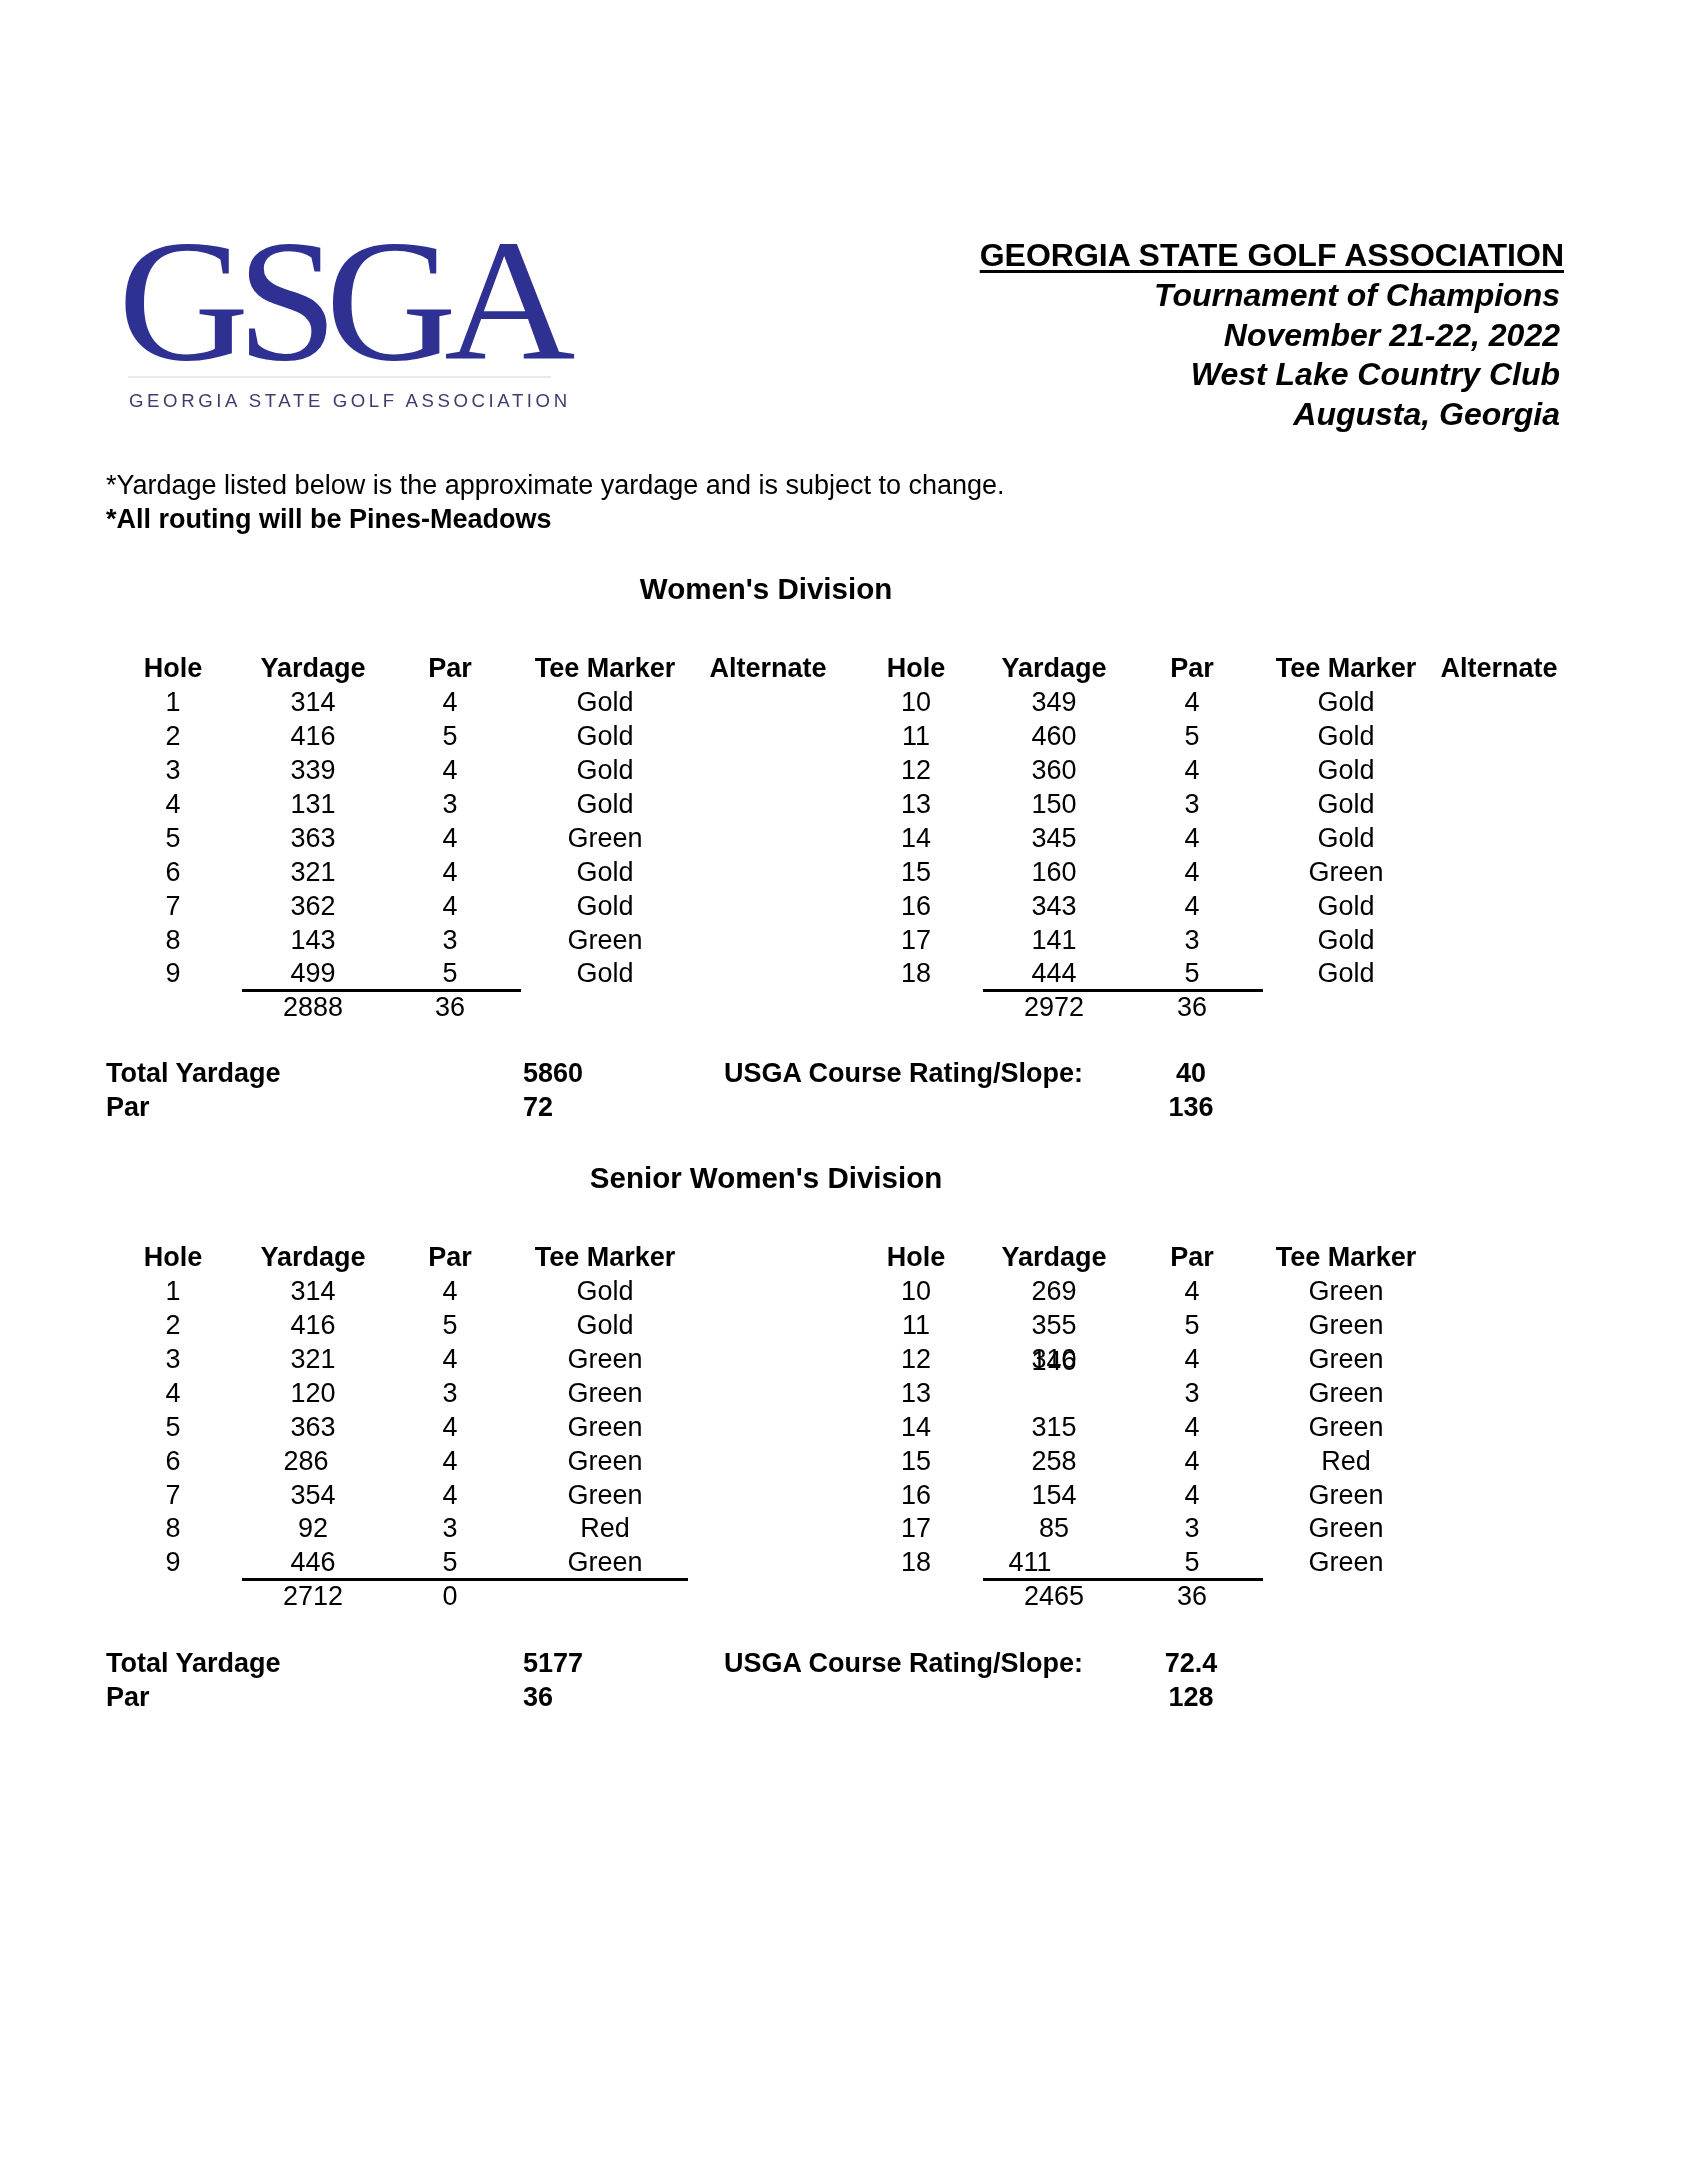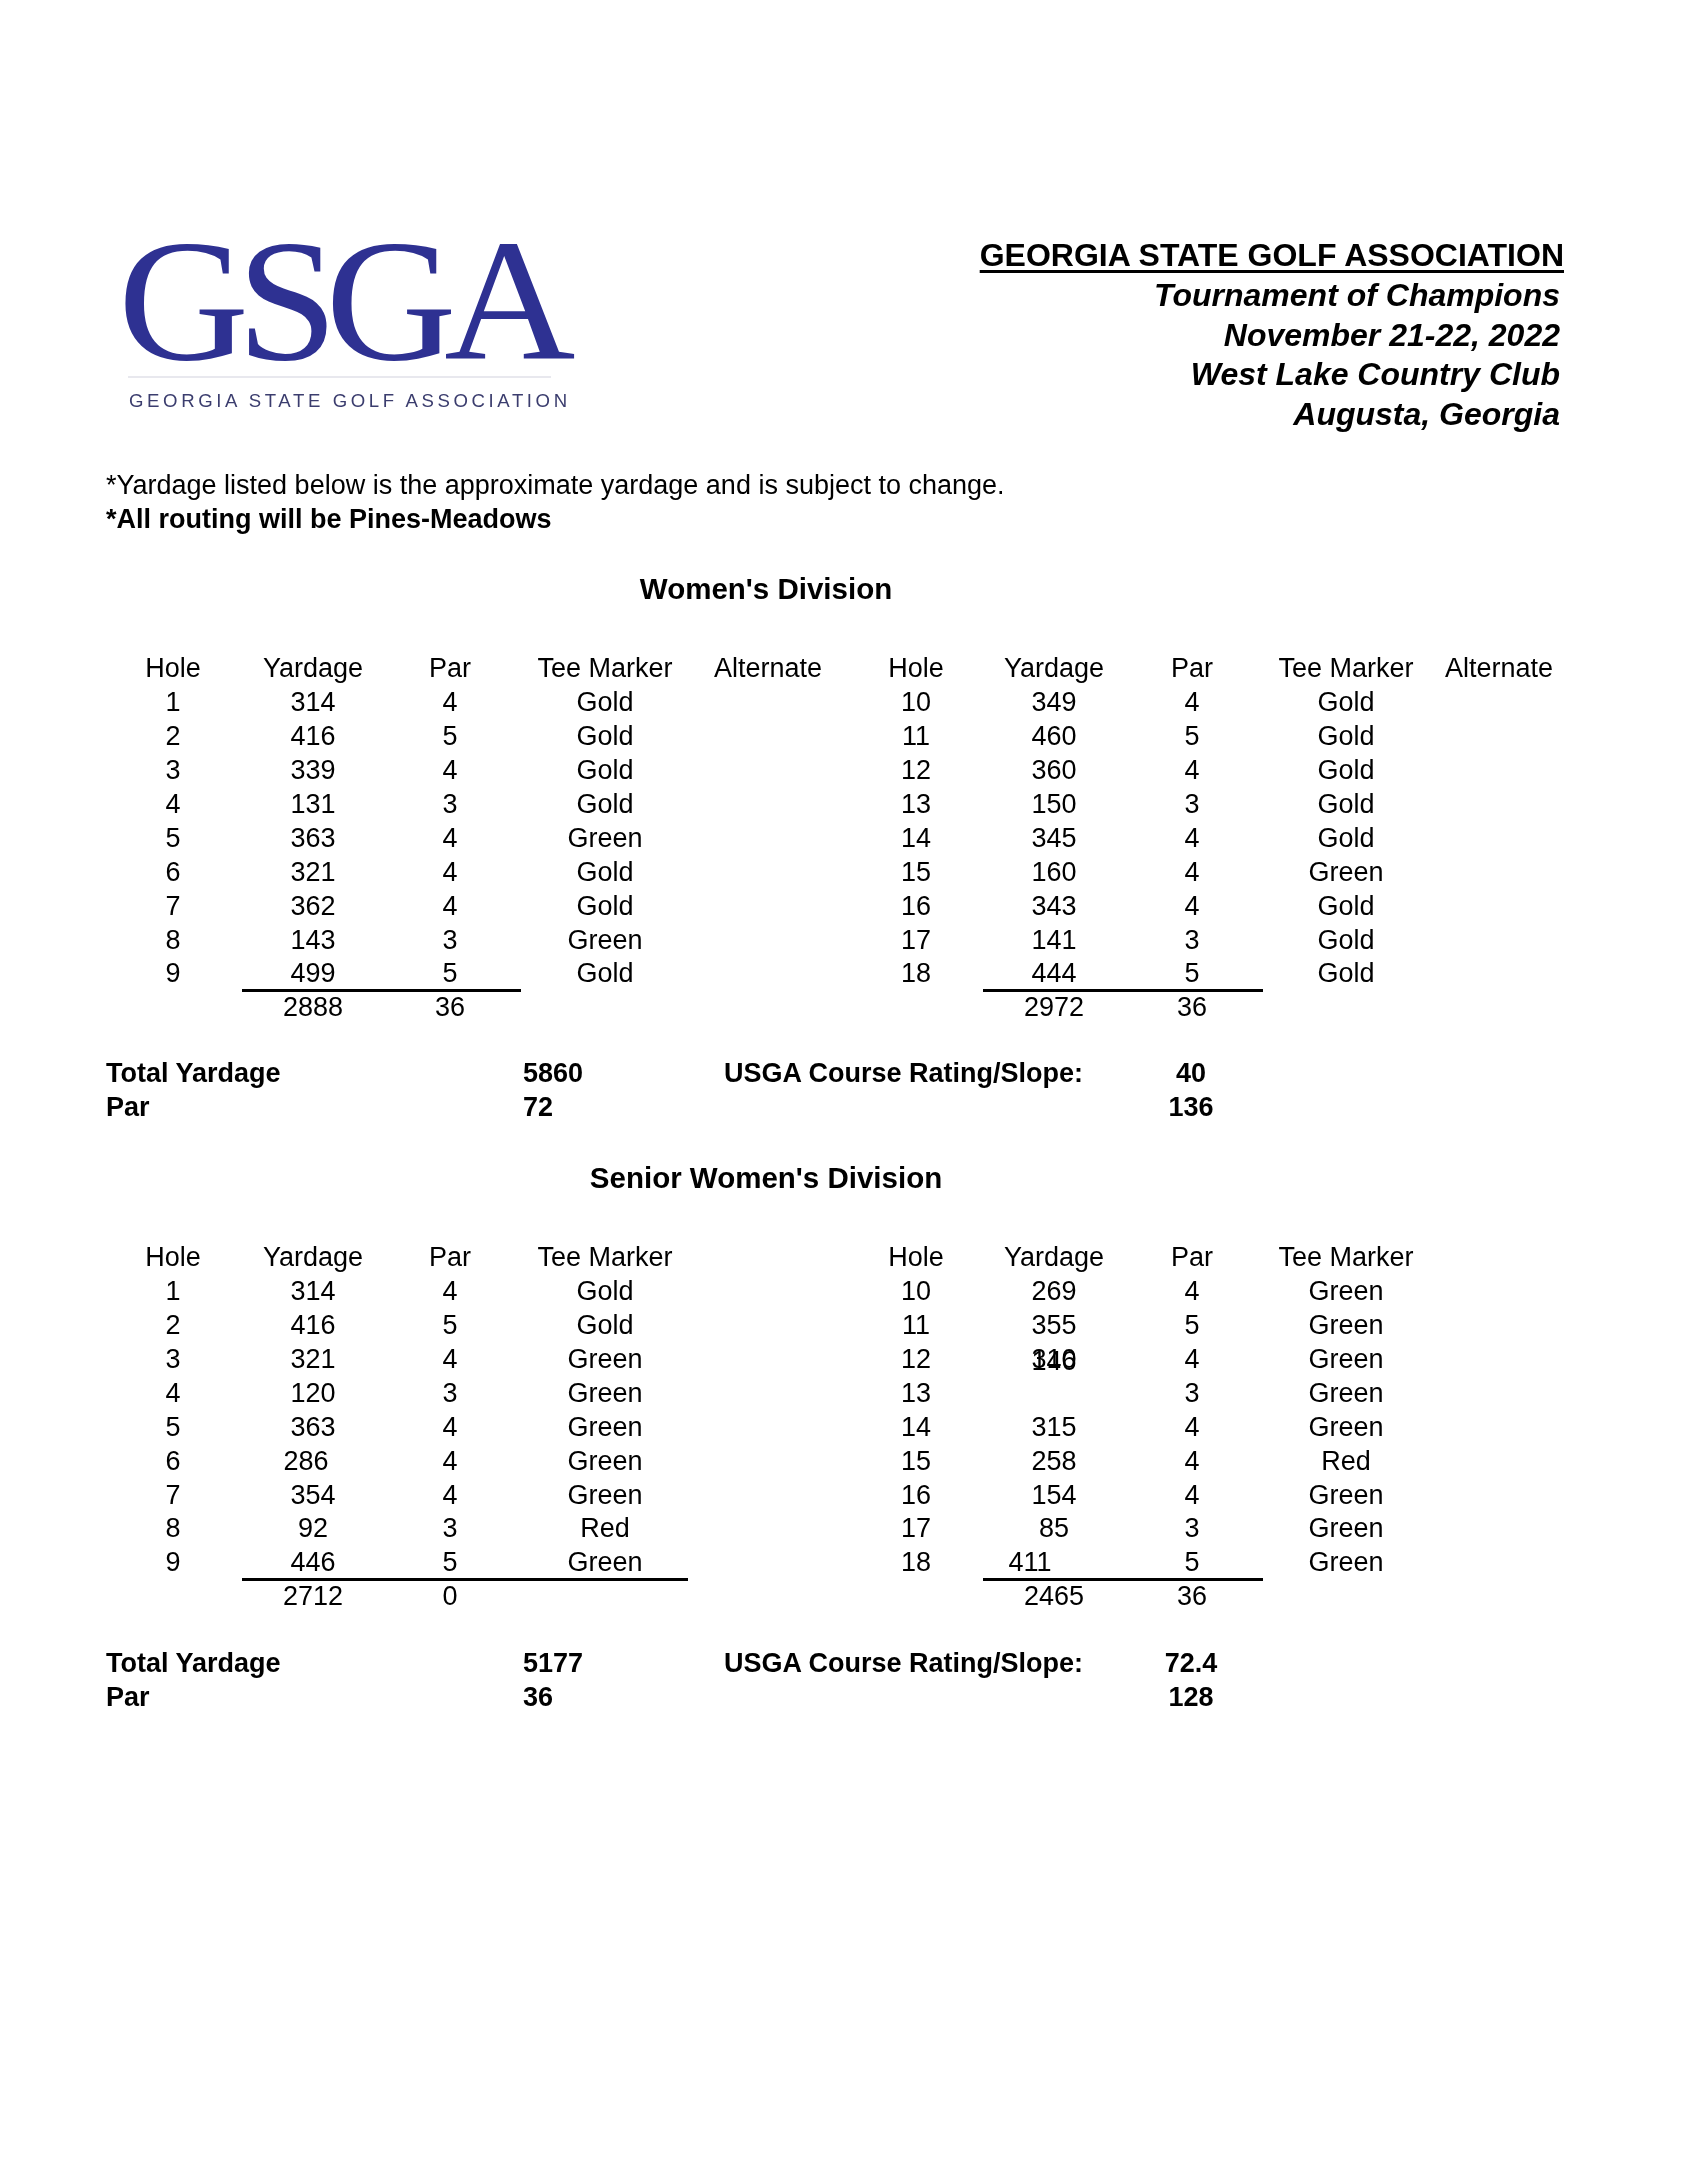--- a/index.html
+++ b/index.html
@@ -20,21 +20,21 @@
   .hdr-line { font-weight: bold; font-style: italic; }
 
   
   .note { left: 106px; font-size: 27px; line-height: 34px; }
   .note-bold { font-weight: bold; }
 
   .div-title { font-size: 29.5px; font-weight: bold; transform: translateX(-50%); }
 
   
   .cell { position: absolute; font-size: 27px; line-height: 34px; transform: translateX(-50%); text-align: center; white-space: nowrap; }
-  .cell.head { font-weight: normal; }
+  .cell.head { font-weight: bold; }
   .rule { position: absolute; height: 2.5px; background: #000; }
 
   .sum { font-size: 27px; font-weight: bold; line-height: 34px; }
 </style>
 </head>
 <body>
 
 <div class="abs logo-mark">GSGA</div>
 <div class="abs logo-rule"></div>
 <div class="abs logo-tag">GEORGIA STATE GOLF ASSOCIATION</div>

